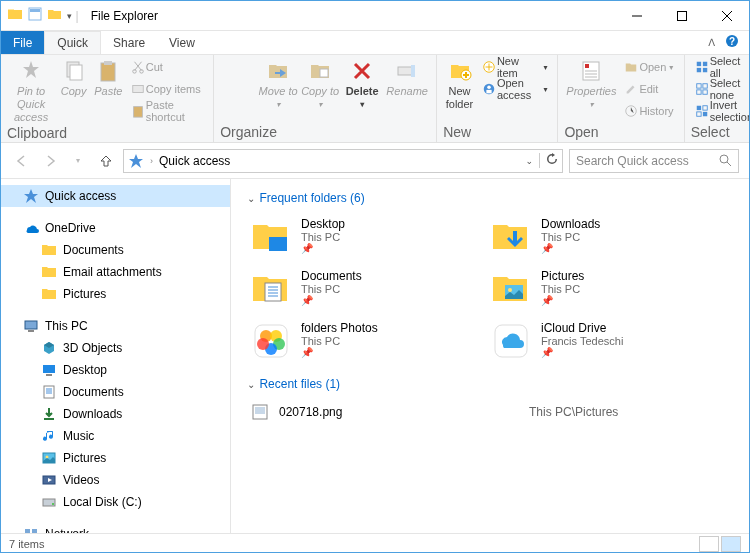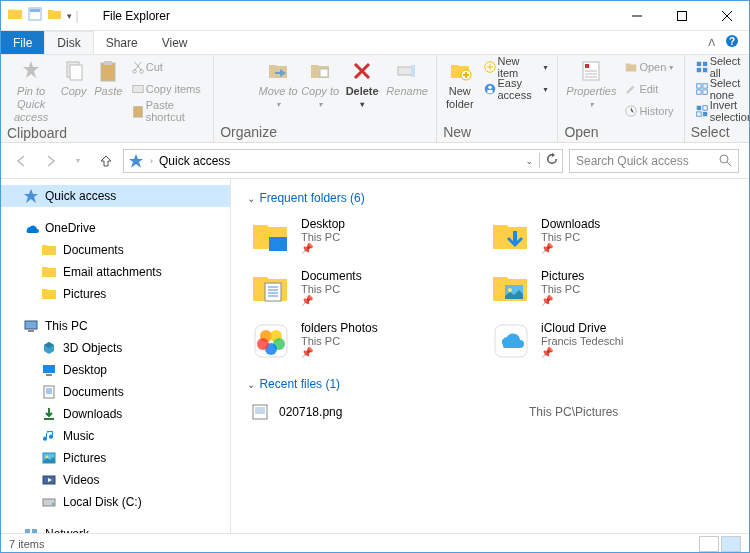--- a/index.html
+++ b/index.html
@@ -1,20 +1,20 @@
 <!DOCTYPE html>
 <html><head>
 <meta charset="utf-8">
 <style>
 * { margin: 0; padding: 0; box-sizing: border-box; font-family: "Segoe UI", Arial, sans-serif; }
 body { width: 750px; height: 553px; background: #fff; border: 1px solid #4da0e0; overflow: hidden; font-size: 12px; color: #000; }
 .titlebar { height: 30px; display: flex; align-items: center; background: #fff; border-bottom: 1px solid #e5e5e5; }
 .titlebar .qat { display: flex; gap: 4px; align-items: center; padding: 0 6px; }
 .titlebar .qat svg { width: 16px; height: 16px; }
-.titlebar .title { margin-left: 18px; color: #000; }
+.titlebar .title { margin-left: 6px; color: #000; }
 .titlebar .winbtns { margin-left: auto; display: flex; }
 .titlebar .winbtns div { width: 45px; height: 29px; display: flex; align-items: center; justify-content: center; }
 .tabs { height: 24px; display: flex; align-items: stretch; background: #fff; border-bottom: 1px solid #e5e5e5; }
 .tabs .tab { padding: 0 12px; display: flex; align-items: center; font-size: 12px; color: #444; cursor: default; }
 .tabs .tab.file { background: #1979ca; color: #fff; }
 .tabs .tab.active { background: #f5f6f7; border: 1px solid #e5e5e5; border-bottom: none; }
 .tabs .right { margin-left: auto; display: flex; align-items: center; gap: 10px; padding-right: 10px; }
 .ribbon { height: 88px; background: #f5f6f7; display: flex; border-bottom: 1px solid #e1e1e1; }
 .ribbon .group { border-right: 1px solid #e1e1e1; padding: 2px 6px 0; display: flex; flex-direction: column; }
 .ribbon .group .row { display: flex; align-items: flex-start; gap: 2px; flex: 1; }
@@ -87,21 +87,21 @@
         <svg width="10" height="10">
           <line x1="0" y1="0" x2="10" y2="10" stroke="#000"></line>
           <line x1="10" y1="0" x2="0" y2="10" stroke="#000"></line>
         </svg>
       </div>
   </div>
 </div>
 
 <div class="tabs">
   <div class="tab file">File</div>
-  <div class="tab active">Disk</div>
+  <div class="tab active">Quick</div>
   <div class="tab">Share</div>
   <div class="tab">View</div>
   <div class="right">
     <span style="color:#666;font-size:10px;">ᐱ</span>
     <span><svg width="14" height="14">
           <circle cx="7" cy="7" r="6" fill="#1979ca"></circle>
           <text x="7" y="11" text-anchor="middle" fill="#fff" font-size="10" font-weight="bold">?</text>
         </svg></span>
   </div>
 </div>
@@ -209,21 +209,21 @@
             </svg>
             <span>New item</span>
             <span style="font-size:8px;margin-left:2px;">▾</span>
           </div>
         <div>
             <svg class="ico16" viewBox="0 0 16 16">
               <circle cx="8" cy="8" r="6" fill="#4a90d9"></circle>
               <circle cx="8" cy="6" r="2" fill="#fff"></circle>
               <path fill="#fff" d="M5 9h6v4H5z"></path>
             </svg>
-            <span>Easy access</span>
+            <span>Open access</span>
             <span style="font-size:8px;margin-left:2px;">▾</span>
           </div>
       </div>
     </div>
     <div class="label">New</div>
   </div>
 
   <div class="group">
     <div class="row">
       <div class="rbn-big dis" style="width:54px;">

